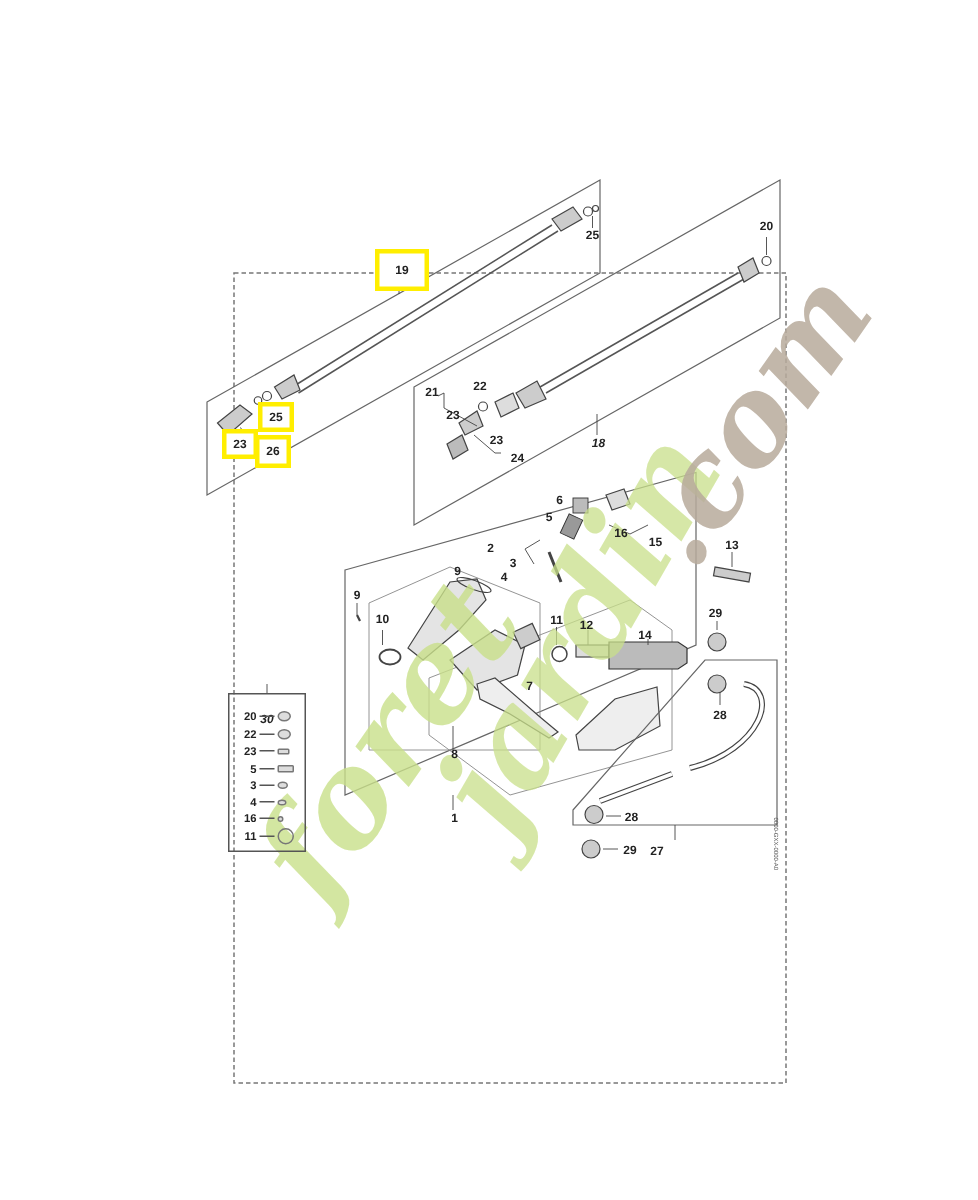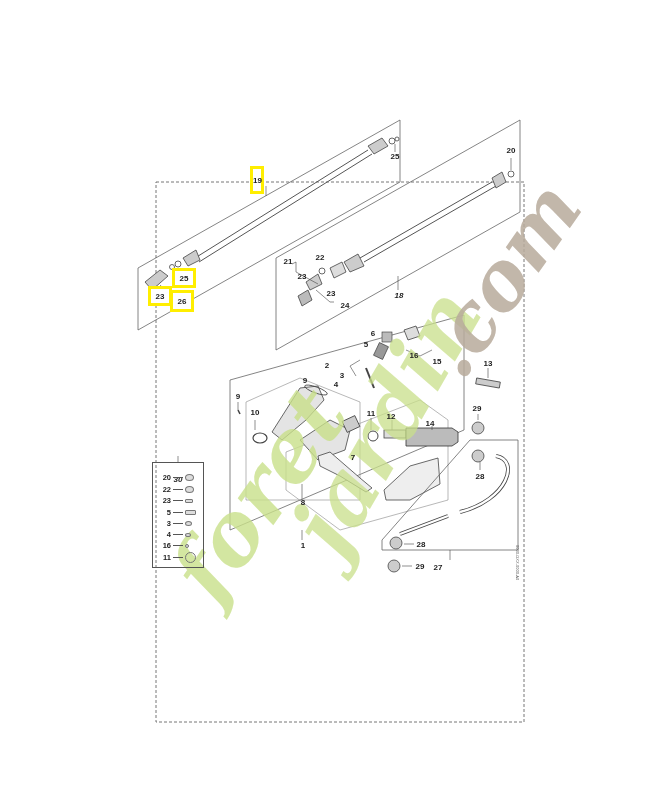--- a/index.html
+++ b/index.html
@@ -113,21 +113,21 @@
     <circle cx="394" cy="566" r="6" fill="#ccc" stroke="#444" stroke-width="0.8"></circle>
     <line x1="402" y1="566" x2="412" y2="566" stroke="#444" stroke-width="0.6"></line>
 
     <line x1="178" y1="456" x2="178" y2="462" stroke="#444" stroke-width="0.6"></line>
   </svg>
 
   <div class="wm" style="left:150px;top:560px;font-size:86px;color:#c9e08a;opacity:0.8;transform:rotate(-55deg);transform-origin:left top;">foret</div>
   <div class="wm" style="left:270px;top:520px;font-size:86px;color:#c9e08a;opacity:0.75;transform:rotate(-60deg);transform-origin:left top;">jardin</div>
   <div class="wm" style="left:400px;top:340px;font-size:80px;color:#b8ab9c;opacity:0.85;transform:rotate(-55deg);transform-origin:left top;">.com</div>
 
-  <div class="hl" style="left:250px;top:166px;width:14px;height:28px;">
+  <div class="hl" style="left:250px;top:166px;width:36px;height:28px;">
     <span class="t">19</span>
   </div>
   <div class="hl" style="left:172px;top:268px;width:24px;height:20px;">
     <span class="t">25</span>
   </div>
   <div class="hl" style="left:148px;top:286px;width:24px;height:20px;">
     <span class="t">23</span>
   </div>
   <div class="hl" style="left:170px;top:290px;width:24px;height:22px;">
     <span class="t">26</span>

